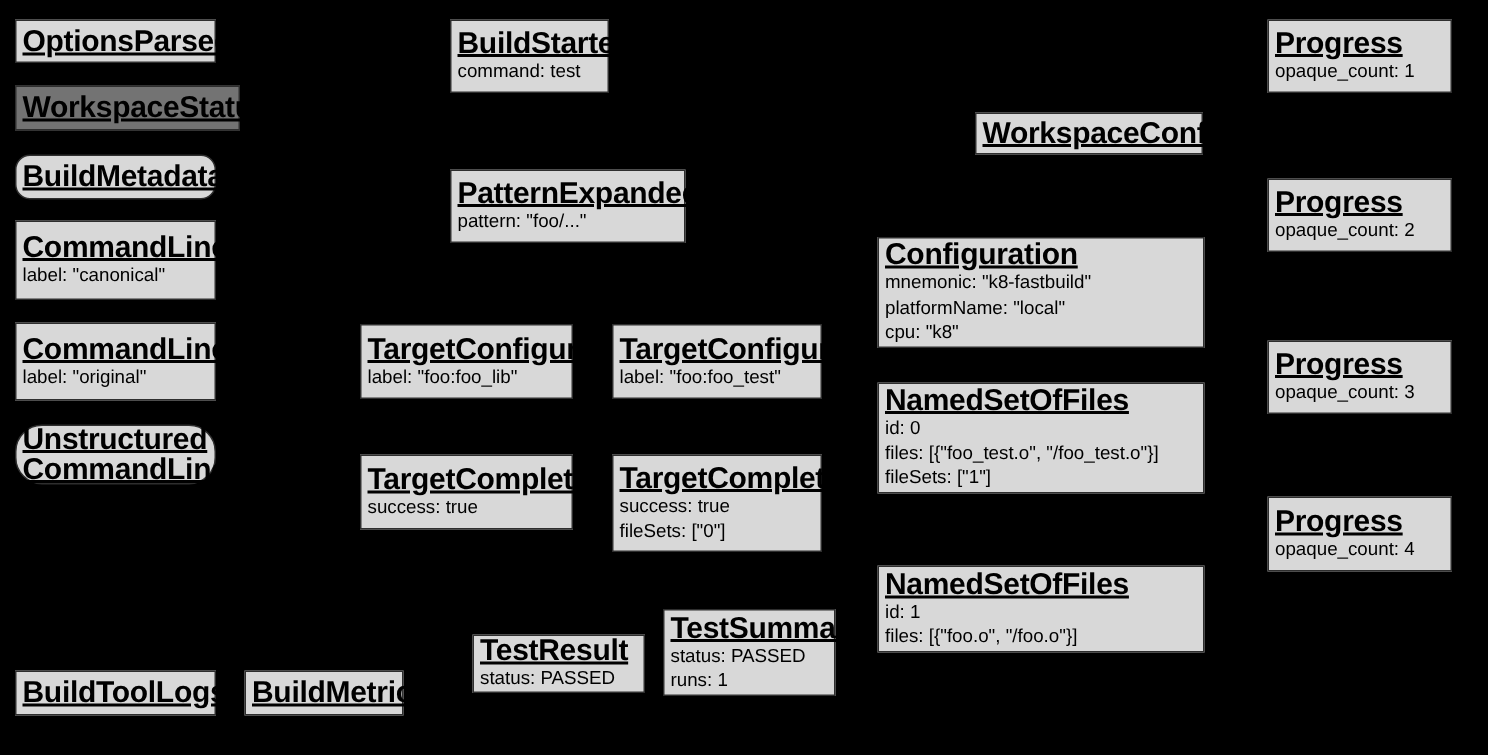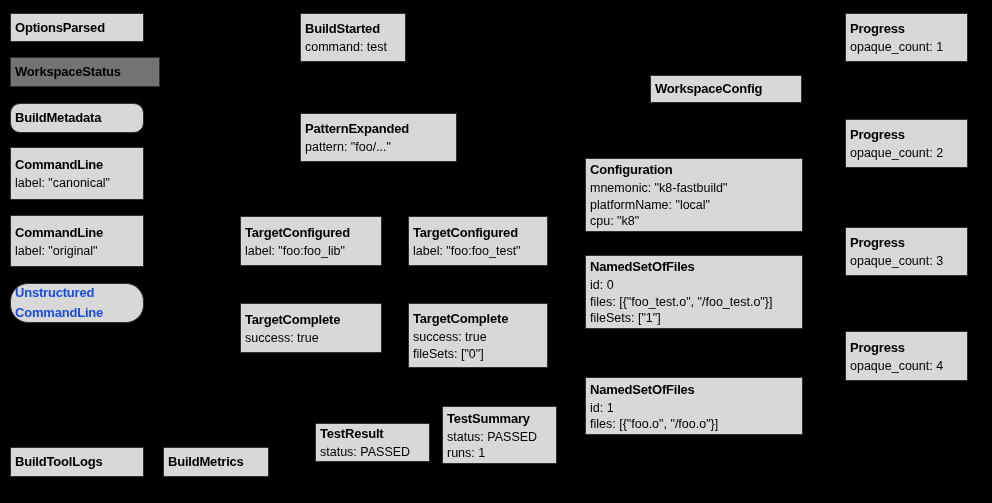--- a/index.html
+++ b/index.html
@@ -20,23 +20,24 @@
     box-sizing: border-box;
     background: #d8d8d8;
     border: 1.5px solid #2e2e2e;
     color: #000000;
     padding: 2px 4px;
     display: flex;
     flex-direction: column;
     justify-content: center;
   }
   .node-title {
-    font-size: 13px;
+    font-size: 20px;
     font-weight: bold;
     line-height: 20px;
+    text-decoration: underline;
     white-space: pre-line;
     letter-spacing: -0.2px;
   }
   .node-field {
     font-size: 12.5px;
     line-height: 16.5px;
     white-space: pre;
   }
 </style>
 </head>
@@ -53,21 +54,21 @@
       <div class="node-title">BuildMetadata</div>
     </div>
     <div class="node" style="left: 10px; top: 147px; width: 134px; height: 53px; background: rgb(216, 216, 216); border-color: rgb(46, 46, 46); color: rgb(0, 0, 0);">
       <div class="node-title">CommandLine</div>
       <div class="node-field">label: "canonical"</div>
     </div>
     <div class="node" style="left: 10px; top: 215px; width: 134px; height: 52px; background: rgb(216, 216, 216); border-color: rgb(46, 46, 46); color: rgb(0, 0, 0);">
       <div class="node-title">CommandLine</div>
       <div class="node-field">label: "original"</div>
     </div>
-    <div class="node" style="left: 10px; top: 283px; width: 134px; height: 40px; background: rgb(216, 216, 216); border-color: rgb(46, 46, 46); color: #1d4ed8; border-radius: 18px;">
+    <div class="node" style="left: 10px; top: 283px; width: 134px; height: 40px; background: rgb(216, 216, 216); border-color: rgb(46, 46, 46); color: #000000; border-radius: 18px;">
       <div class="node-title">Unstructured
 CommandLine</div>
     </div>
     <div class="node" style="left: 10px; top: 447px; width: 134px; height: 30px; background: rgb(216, 216, 216); border-color: rgb(46, 46, 46); color: rgb(0, 0, 0);">
       <div class="node-title">BuildToolLogs</div>
     </div>
     <div class="node" style="left: 163px; top: 447px; width: 106px; height: 30px; background: rgb(216, 216, 216); border-color: rgb(46, 46, 46); color: rgb(0, 0, 0);">
       <div class="node-title">BuildMetrics</div>
     </div>
     <div class="node" style="left: 300px; top: 13px; width: 106px; height: 49px; background: rgb(216, 216, 216); border-color: rgb(46, 46, 46); color: rgb(0, 0, 0);">

